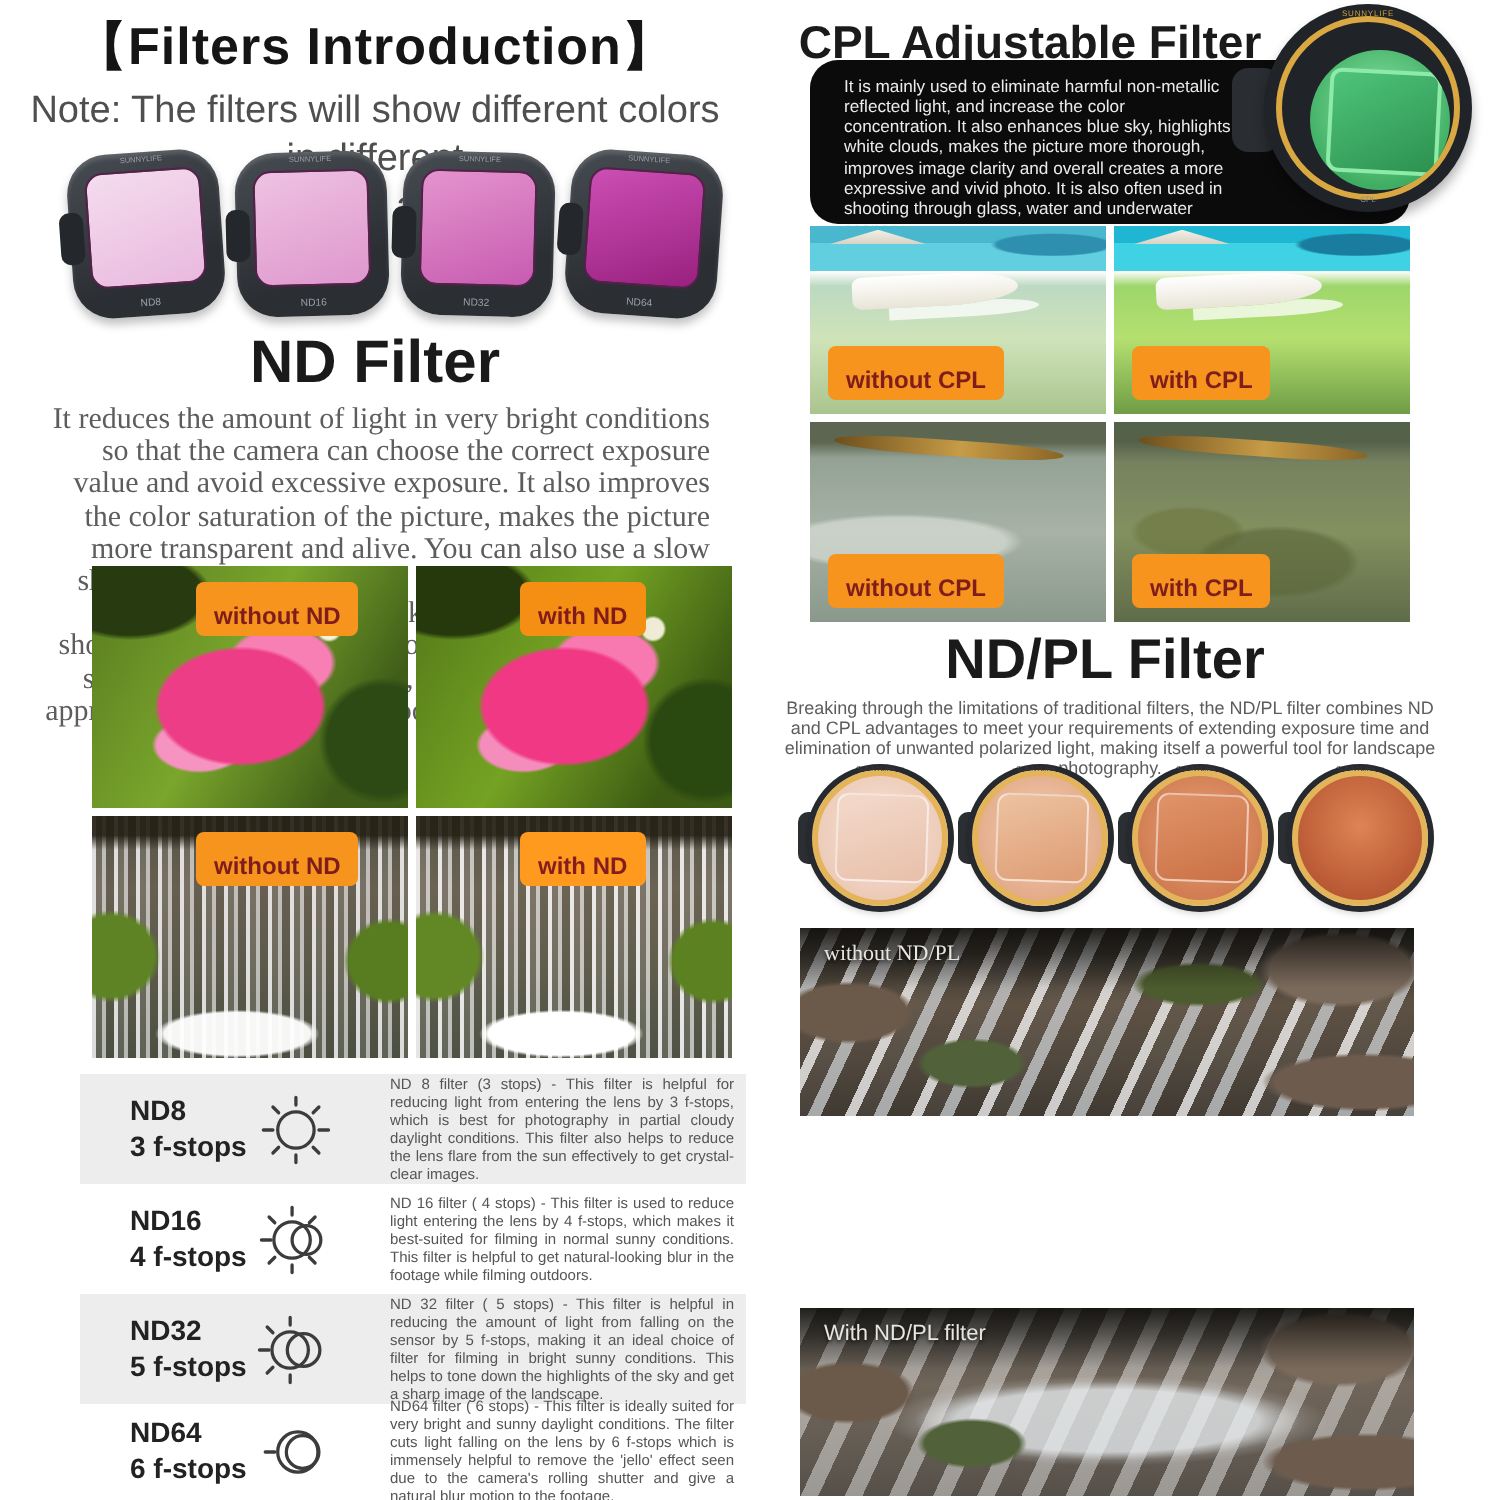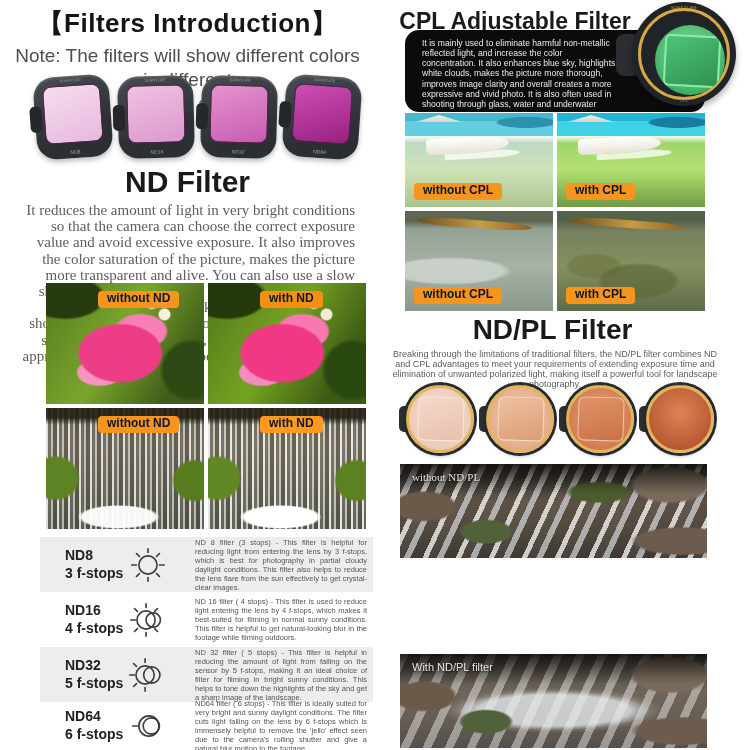--- a/index.html
+++ b/index.html
@@ -13,22 +13,22 @@
   .nd-head{top:165px;left:0;width:375px;text-align:center;font-size:30px;font-weight:bold;color:#1a1a1a;}
   .nd-body{top:202px;left:20px;width:335px;text-align:right;font-size:15px;line-height:1.08;color:#5d5d5d;font-family:Liberation Serif, serif;}
   .cpl-head{top:8px;left:390px;width:250px;text-align:center;font-size:23px;font-weight:bold;color:#1a1a1a;}
   .ndpl-head{top:314px;left:380px;width:345px;text-align:center;font-size:28px;font-weight:bold;color:#1a1a1a;}
   .ndpl-body{top:350px;left:385px;width:340px;text-align:center;font-size:9px;line-height:1.1;color:#5d5d5d;}
 
   .black-box{top:30px;left:405px;width:300px;height:82px;background:#0b0b0b;border-radius:14px;
     color:#ececec;font-size:8.6px;line-height:1.18;padding:8px 88px 8px 17px;box-sizing:border-box;}
 
   
-  .badge{position:absolute;background:#F6941E;color:#0f172a;font-weight:bold;font-size:12px;
-    padding:0 9px 3px 9px;border-radius:4px;white-space:nowrap;}
+  .badge{position:absolute;background:#F6941E;color:#7f1d1d;font-weight:bold;font-size:12px;
+    padding:10px 9px 3px 9px;border-radius:4px;white-space:nowrap;}
   .badge.tl{top:8px;left:8px;margin-left:44px;}
   .badge.bl{bottom:7px;left:9px;}
   .slabel{position:absolute;top:7px;left:12px;color:#e8e6e2;font-size:11px;text-shadow:0 1px 2px rgba(0,0,0,.8);}
 
   
   .ph{position:absolute;overflow:hidden;}
   .ph-fl1{top:283px;left:46px;width:158px;height:121px;}
   .ph-fl2{top:283px;left:208px;width:158px;height:121px;}
   .ph-wf1{top:408px;left:46px;width:158px;height:121px;}
   .ph-wf2{top:408px;left:208px;width:158px;height:121px;}

